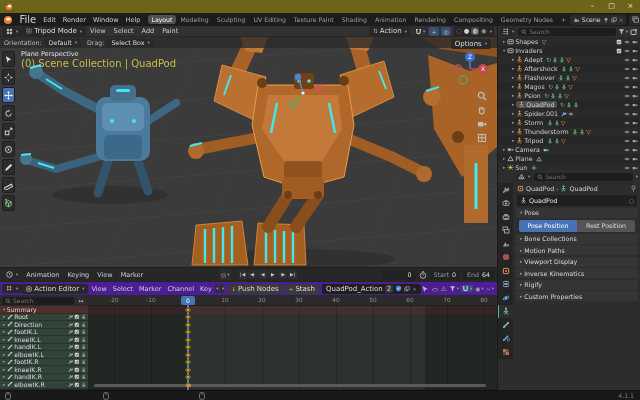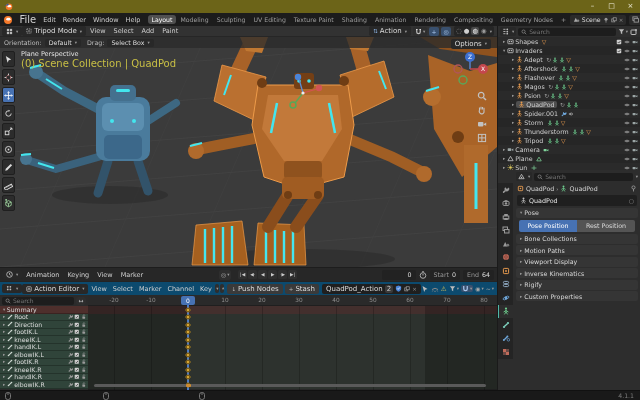--- a/index.html
+++ b/index.html
@@ -36,21 +36,21 @@
 #vp-overlay-text .l1{color:#e3e3e3;font-size:6.5px;}
 #vp-overlay-text .l2{color:#c8bf45;font-size:10px;}
 #navgizmo{right:8px;top:13px;}
 #navbtns{right:10px;top:54px;display:flex;flex-direction:column;gap:4px;}
 #vp-options{right:6px;top:1.5px;}
 
 #timeline{left:0;top:267px;width:497px;height:14px;background:#272727;display:flex;align-items:center;border-top:1px solid #1d1d1d;}
 .pbtn{width:9px;height:9px;background:#2f2f2f;border-radius:1.5px;color:#ccc;font-size:4.6px;display:flex;align-items:center;justify-content:center;margin-left:1px;}
 .numf{background:#222;border-radius:2px;height:10px;display:flex;align-items:center;padding:0 4px;font-size:6.3px;color:#ddd;gap:3px;white-space:nowrap;}
 
-#ds-header{left:0;top:281px;width:497px;height:14px;background:#0c4a6e;display:flex;align-items:center;border-top:1px solid #242424;}
+#ds-header{left:0;top:281px;width:497px;height:14px;background:#4c1d95;display:flex;align-items:center;border-top:1px solid #242424;}
 #ds-header .mi{font-size:6.4px;padding:0 3px;}
 
 #ds-body{left:0;top:295px;width:497px;height:95px;background:#262626;overflow:hidden;}
 #ch-col{position:absolute;left:0;top:0;width:88px;height:95px;background:#2b2b2b;}
 #ch-head{height:11px;display:flex;align-items:center;gap:2px;padding:0 2px;}
 .searchf{background:#1d1d1d;border-radius:2px;height:8px;display:flex;align-items:center;gap:2px;padding:0 3px;color:#777;flex:1;font-size:6px;}
 #ch-rows{position:absolute;left:0;top:11px;width:88px;}
 .chrow{height:7.5px;display:flex;align-items:center;gap:1.5px;padding:0 2px;background:#30443a;border-bottom:1px solid rgba(0,0,0,.25);font-size:6.2px;color:#dcdcdc;white-space:nowrap;}
 .chrow.summary{background:#4e2f2c;}
 .chrow .sp{flex:1;}

